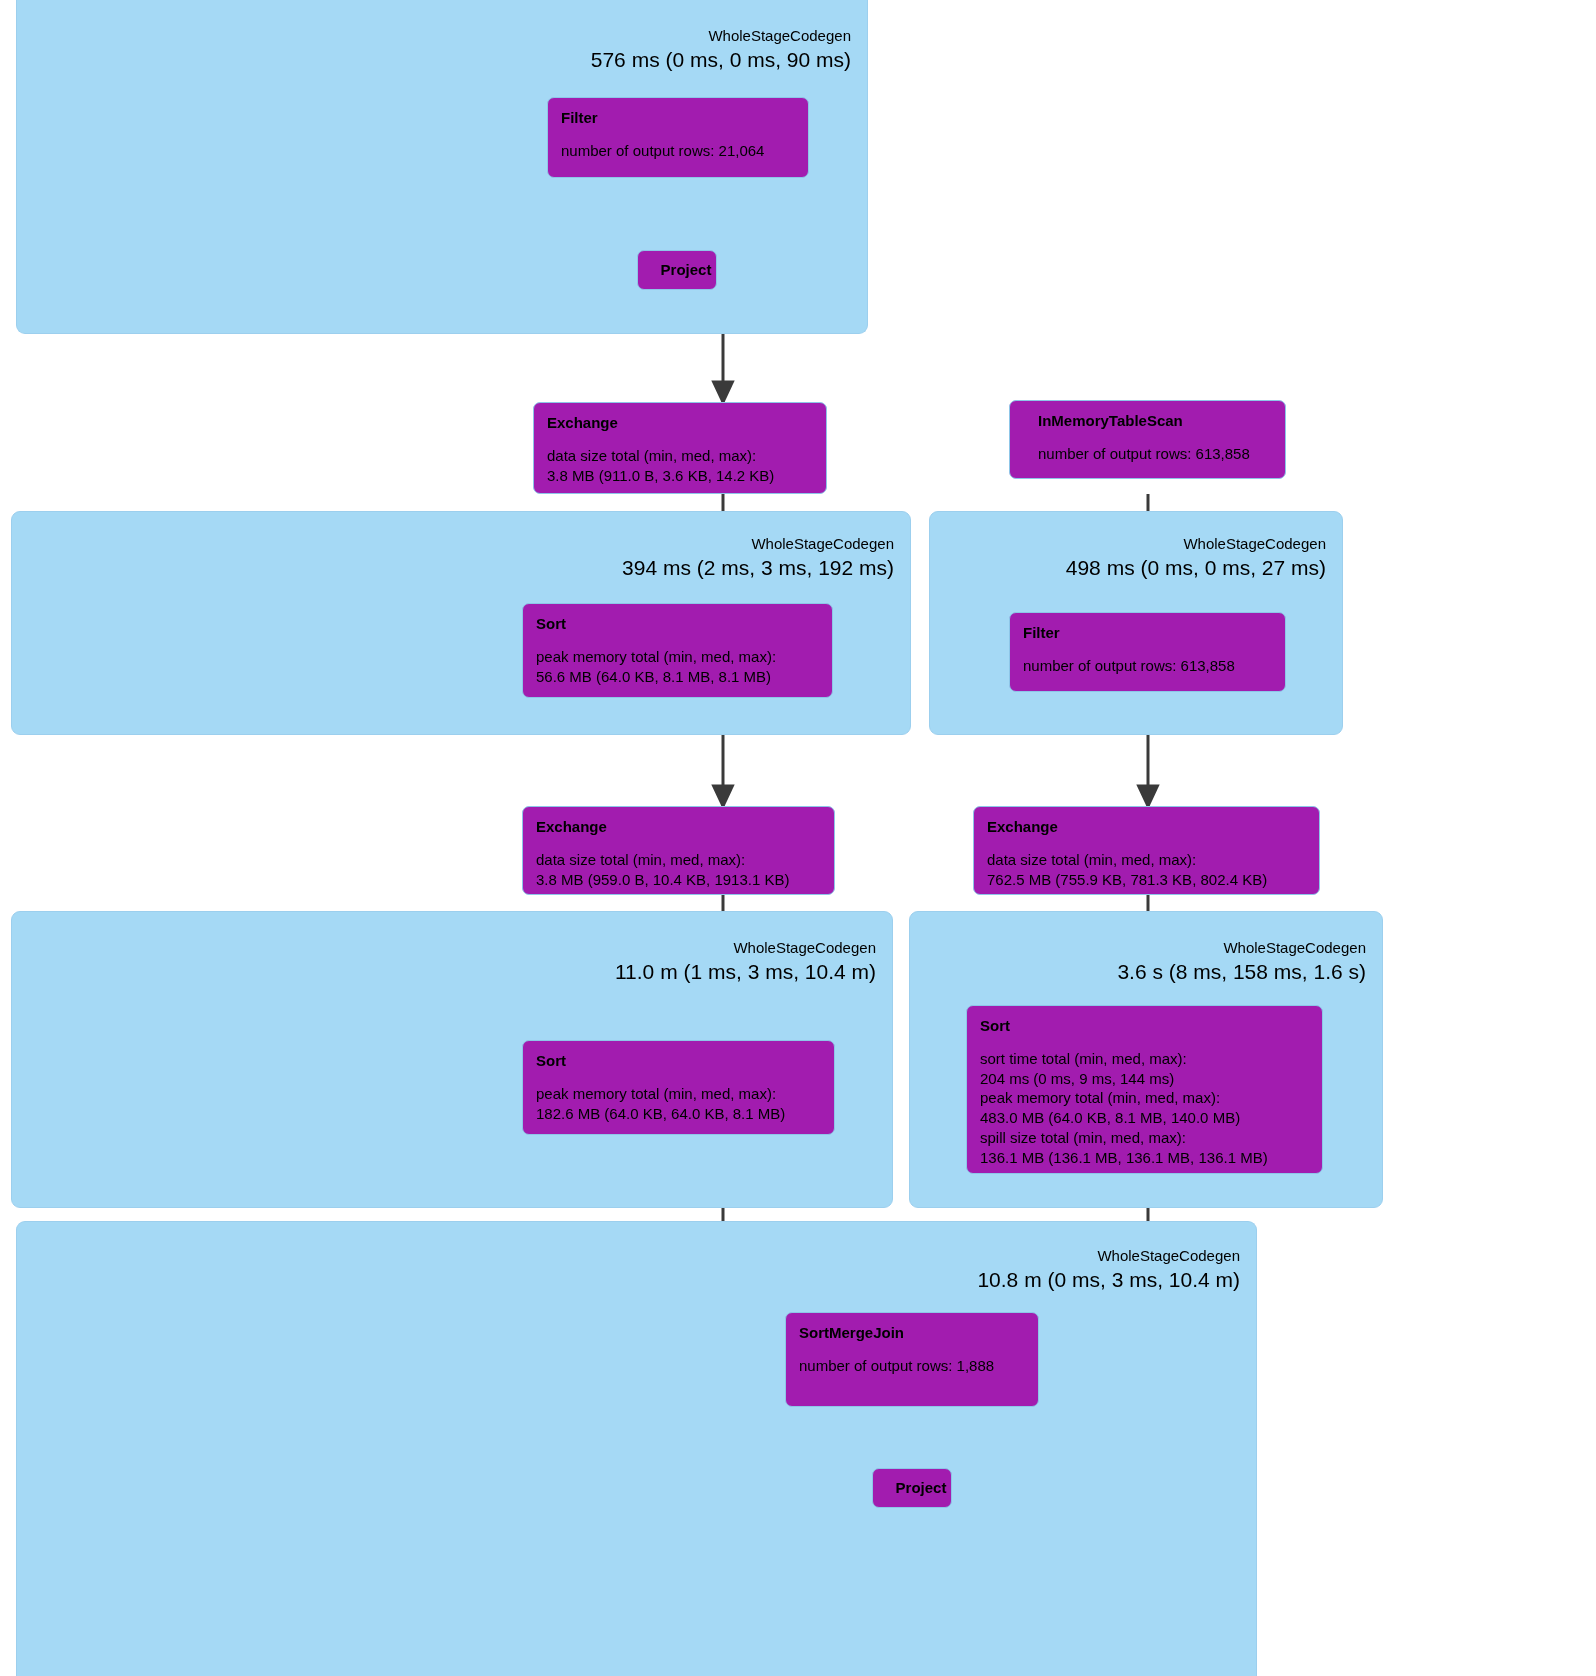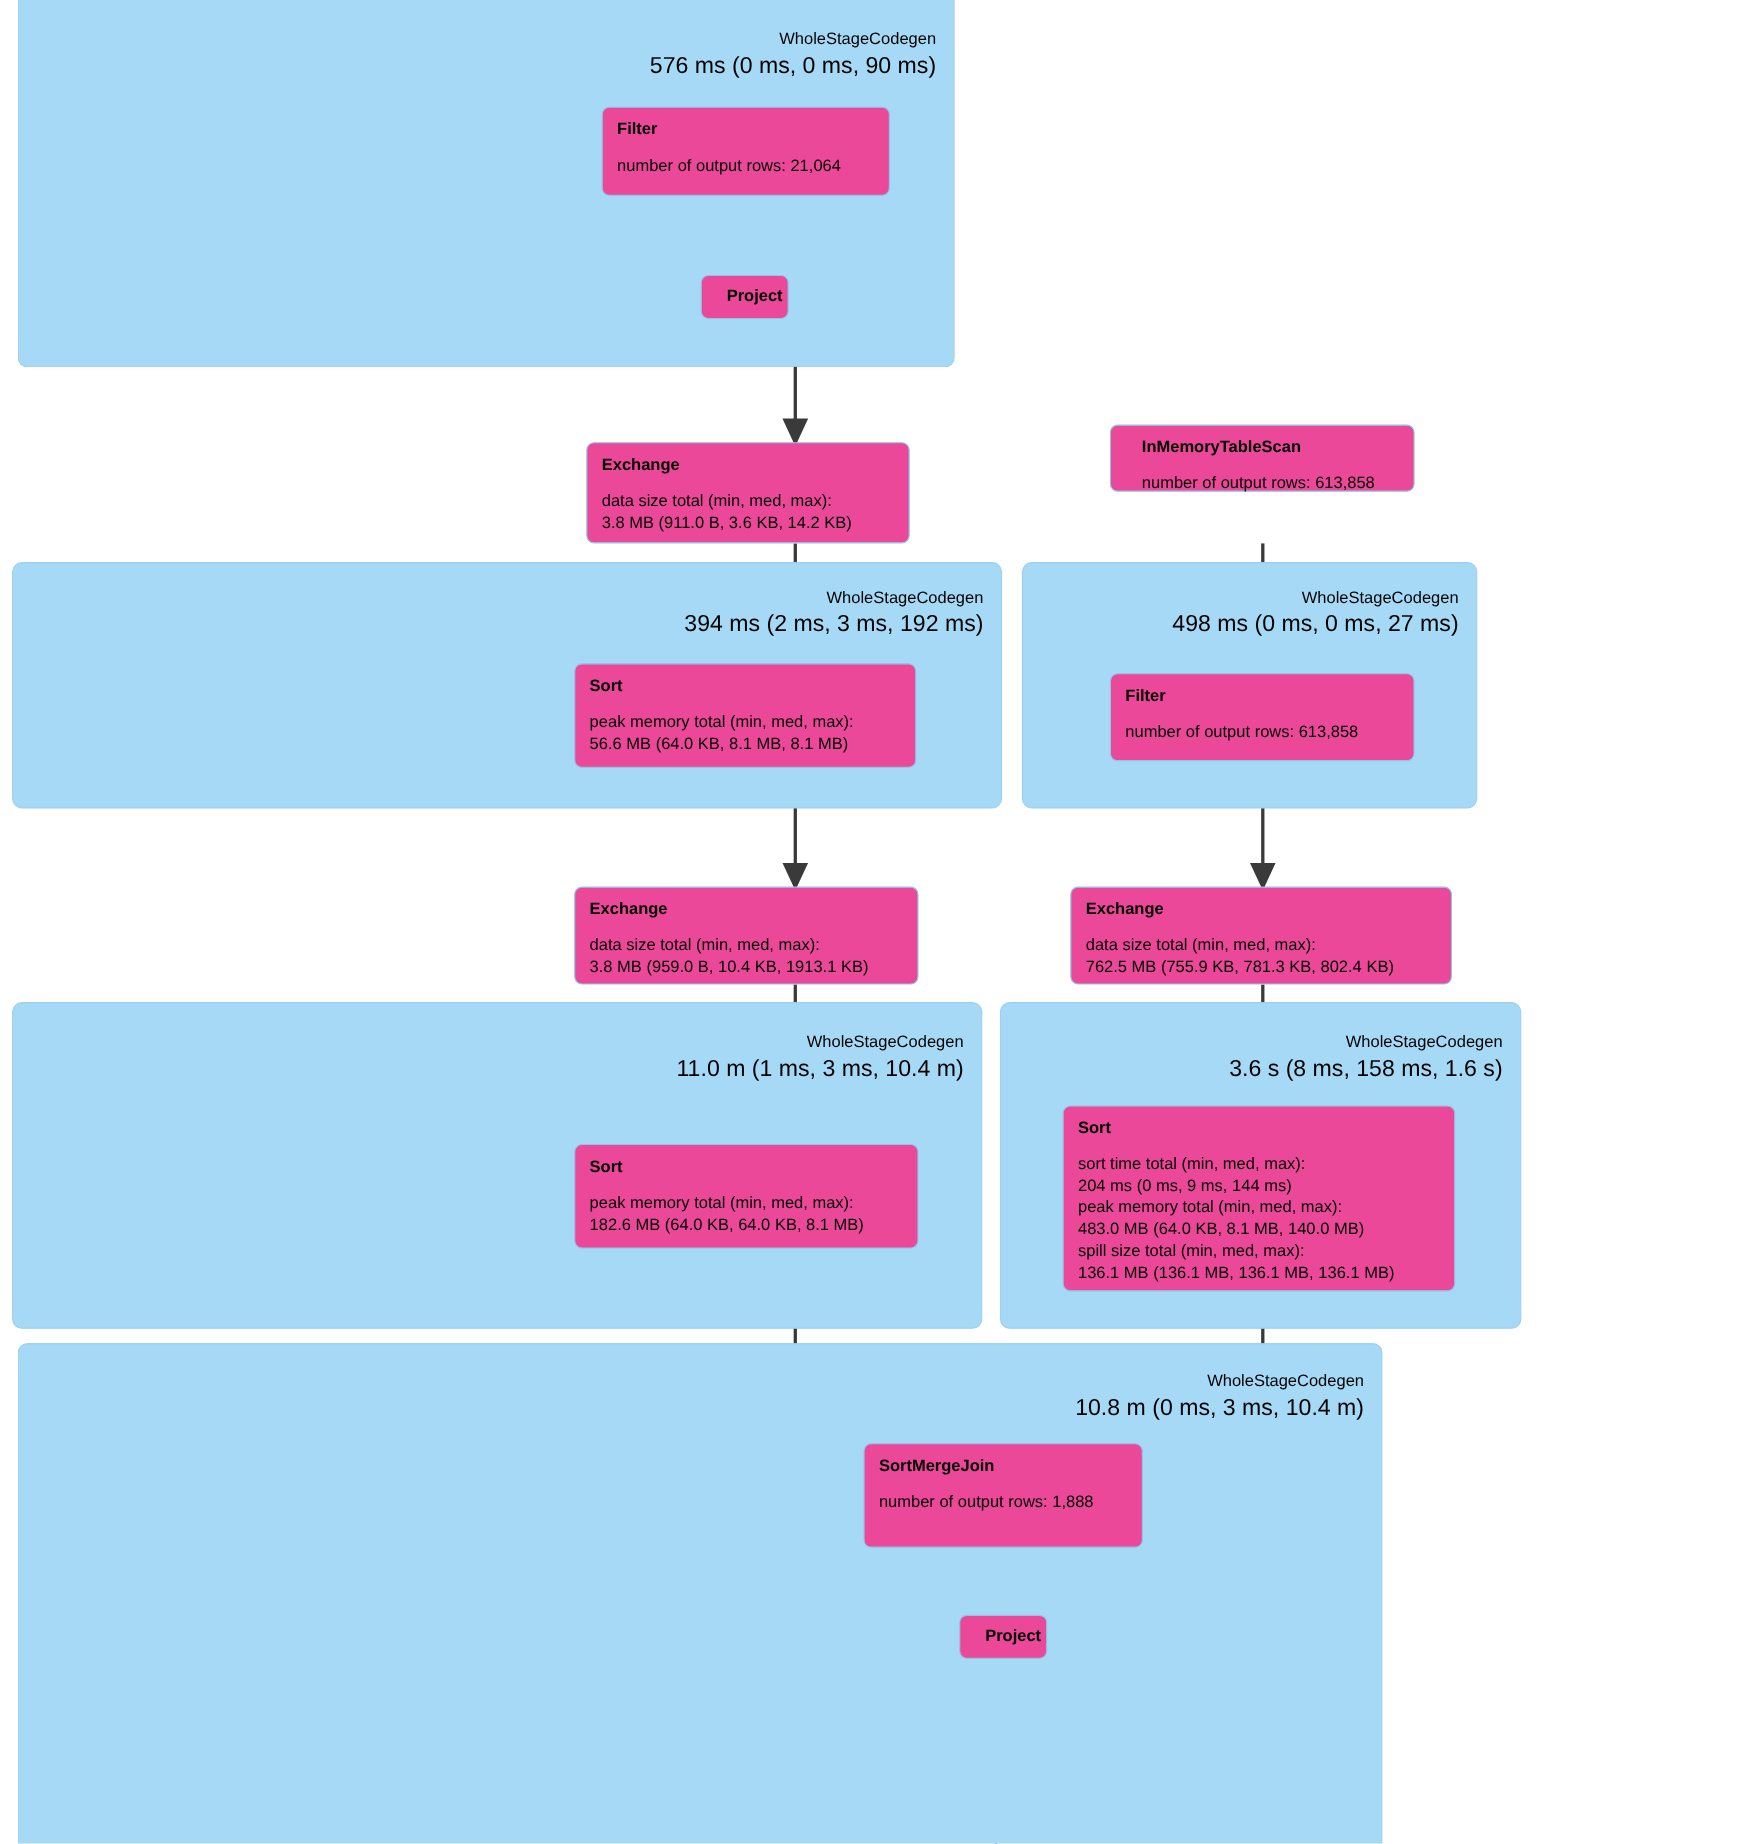--- a/index.html
+++ b/index.html
@@ -25,21 +25,21 @@
     text-align:right;
     line-height:1.35;
     white-space:nowrap;
   }
   .stage-title{font-weight:normal;font-size:15px;}
   .stage-metric{font-size:21px;}
 
   
   .node{
     position:absolute;
-    background:#ec4899;
+    background:#a21caf;
     border:1px solid #8dc6e8;
     border-radius:7px;
     box-sizing:border-box;
     padding:11px 13px 12px 13px;
   }
   .node .nname{font-weight:bold;font-size:15px;line-height:1.25;}
   .node .nmetrics{font-size:15px;line-height:1.32;margin-top:13px;white-space:pre-line;}
   .node.compact{padding:9px 13px 9px 31px;}
 </style>
 </head>
@@ -96,21 +96,21 @@
   <div class="node compact" style="left:637px;top:250px;width:80px;height:40px;display:flex;align-items:center;justify-content:center;">
     <div class="nname">Project</div>
   </div>
 
   <div class="node" style="left:533px;top:402px;width:294px;height:92px;">
     <div class="nname">Exchange</div>
     <div class="nmetrics">data size total (min, med, max):
 3.8 MB (911.0 B, 3.6 KB, 14.2 KB)</div>
   </div>
 
-  <div class="node" style="left:1009px;top:386px;width:277px;height:61px;padding-left:28px;">
+  <div class="node" style="left:1009px;top:400px;width:277px;height:79px;padding-left:28px;">
     <div class="nname">InMemoryTableScan</div>
     <div class="nmetrics">number of output rows: 613,858</div>
   </div>
 
   <div class="stage" style="left:11px;top:511px;width:900px;height:224px;">
     <div class="stage-label" style="top:22px;">
       <div class="stage-title">WholeStageCodegen</div>
       <div class="stage-metric">394 ms (2 ms, 3 ms, 192 ms)</div>
     </div>
   </div>

